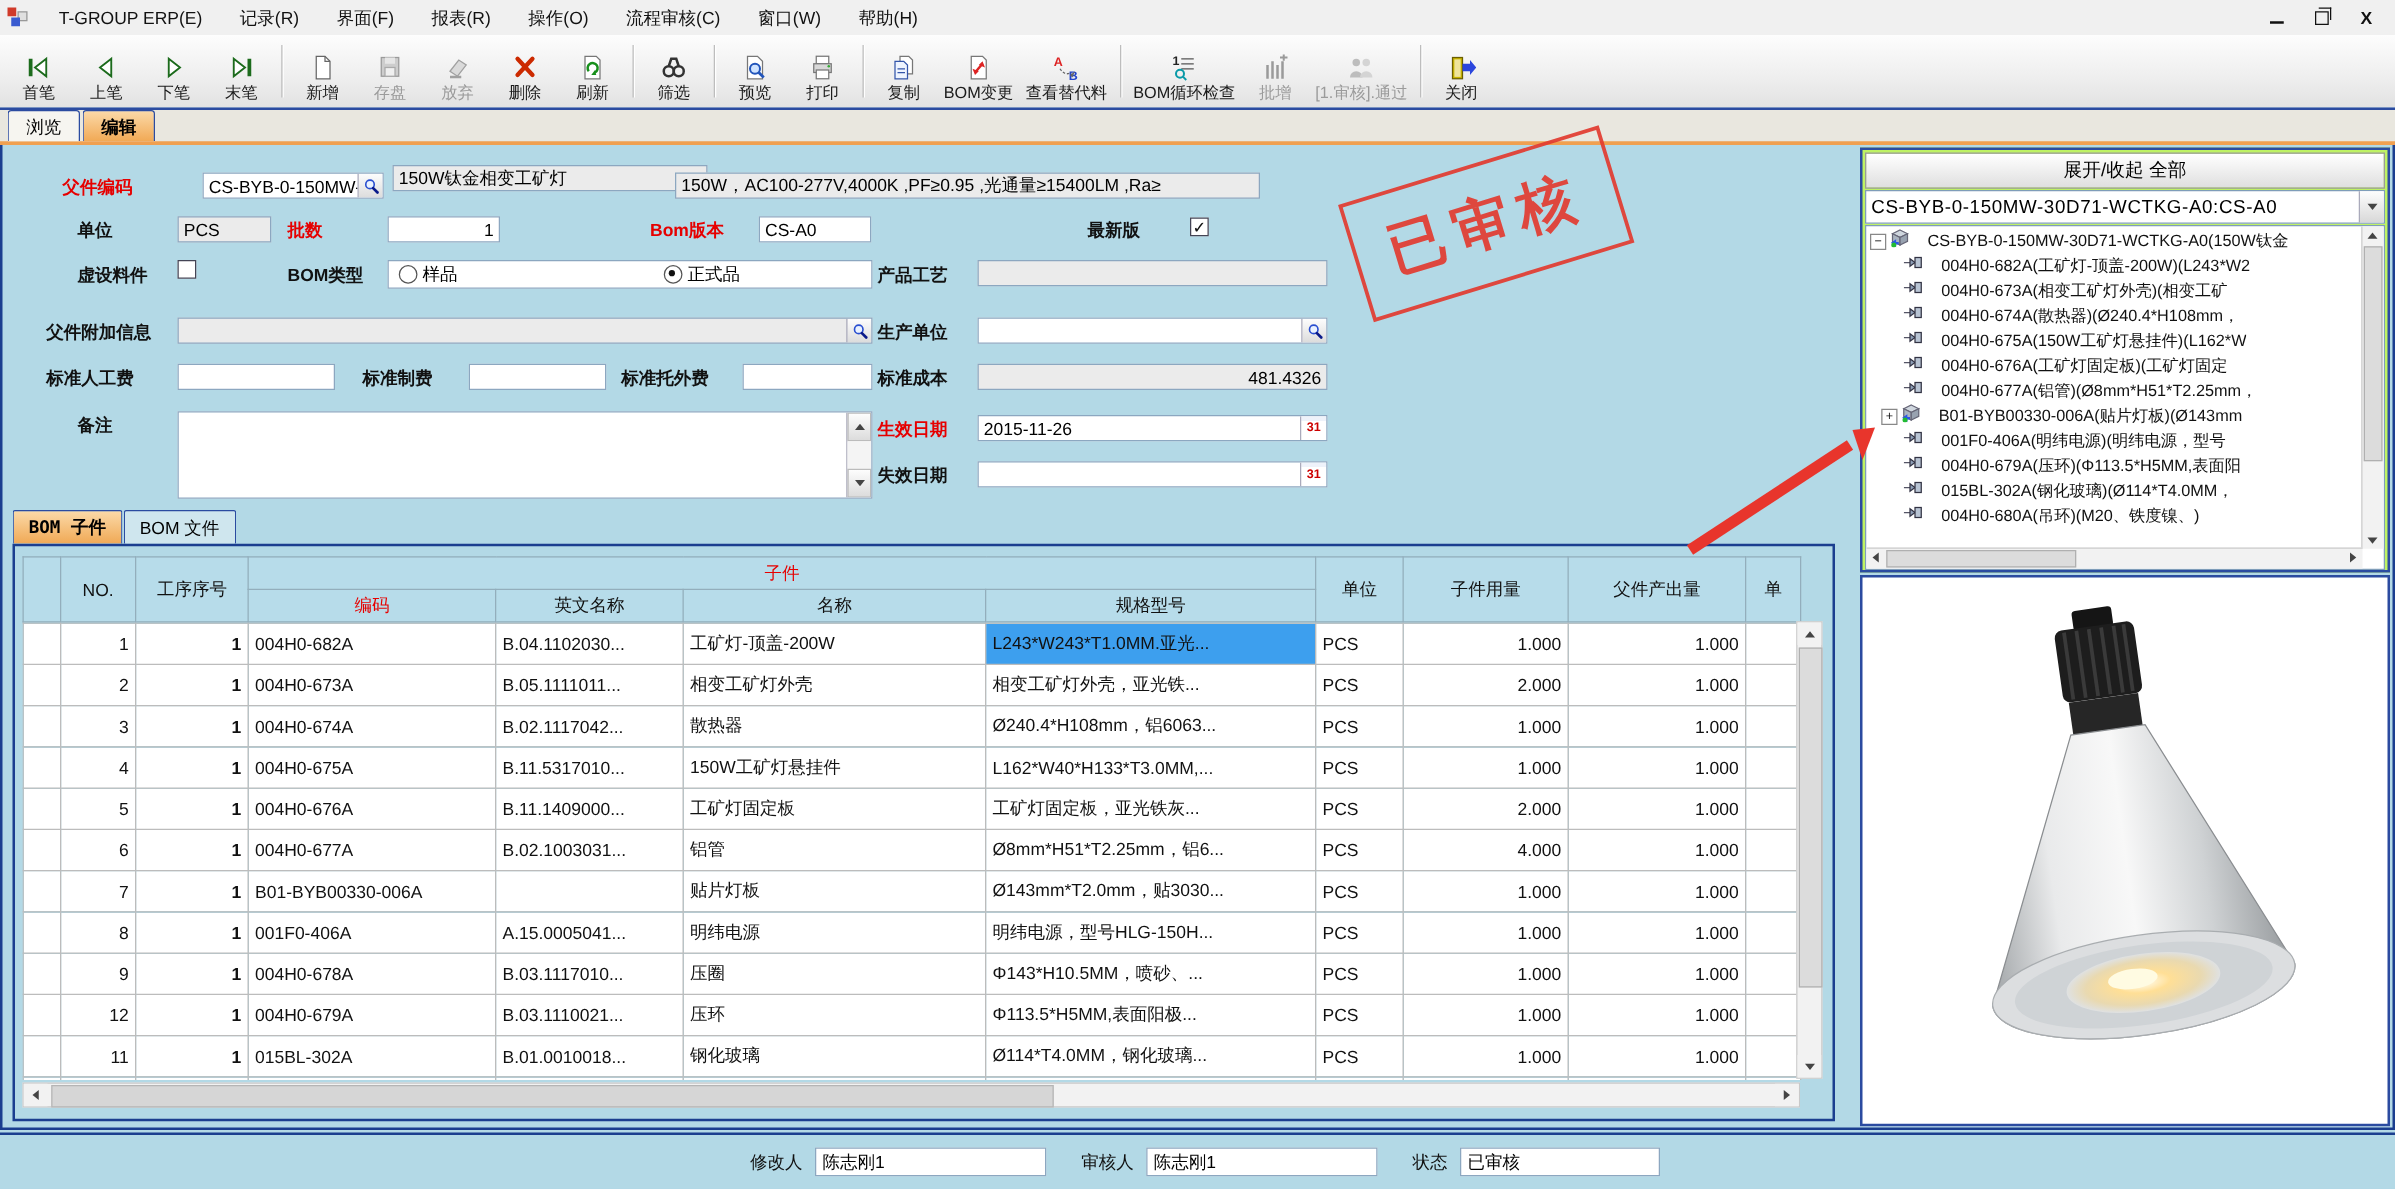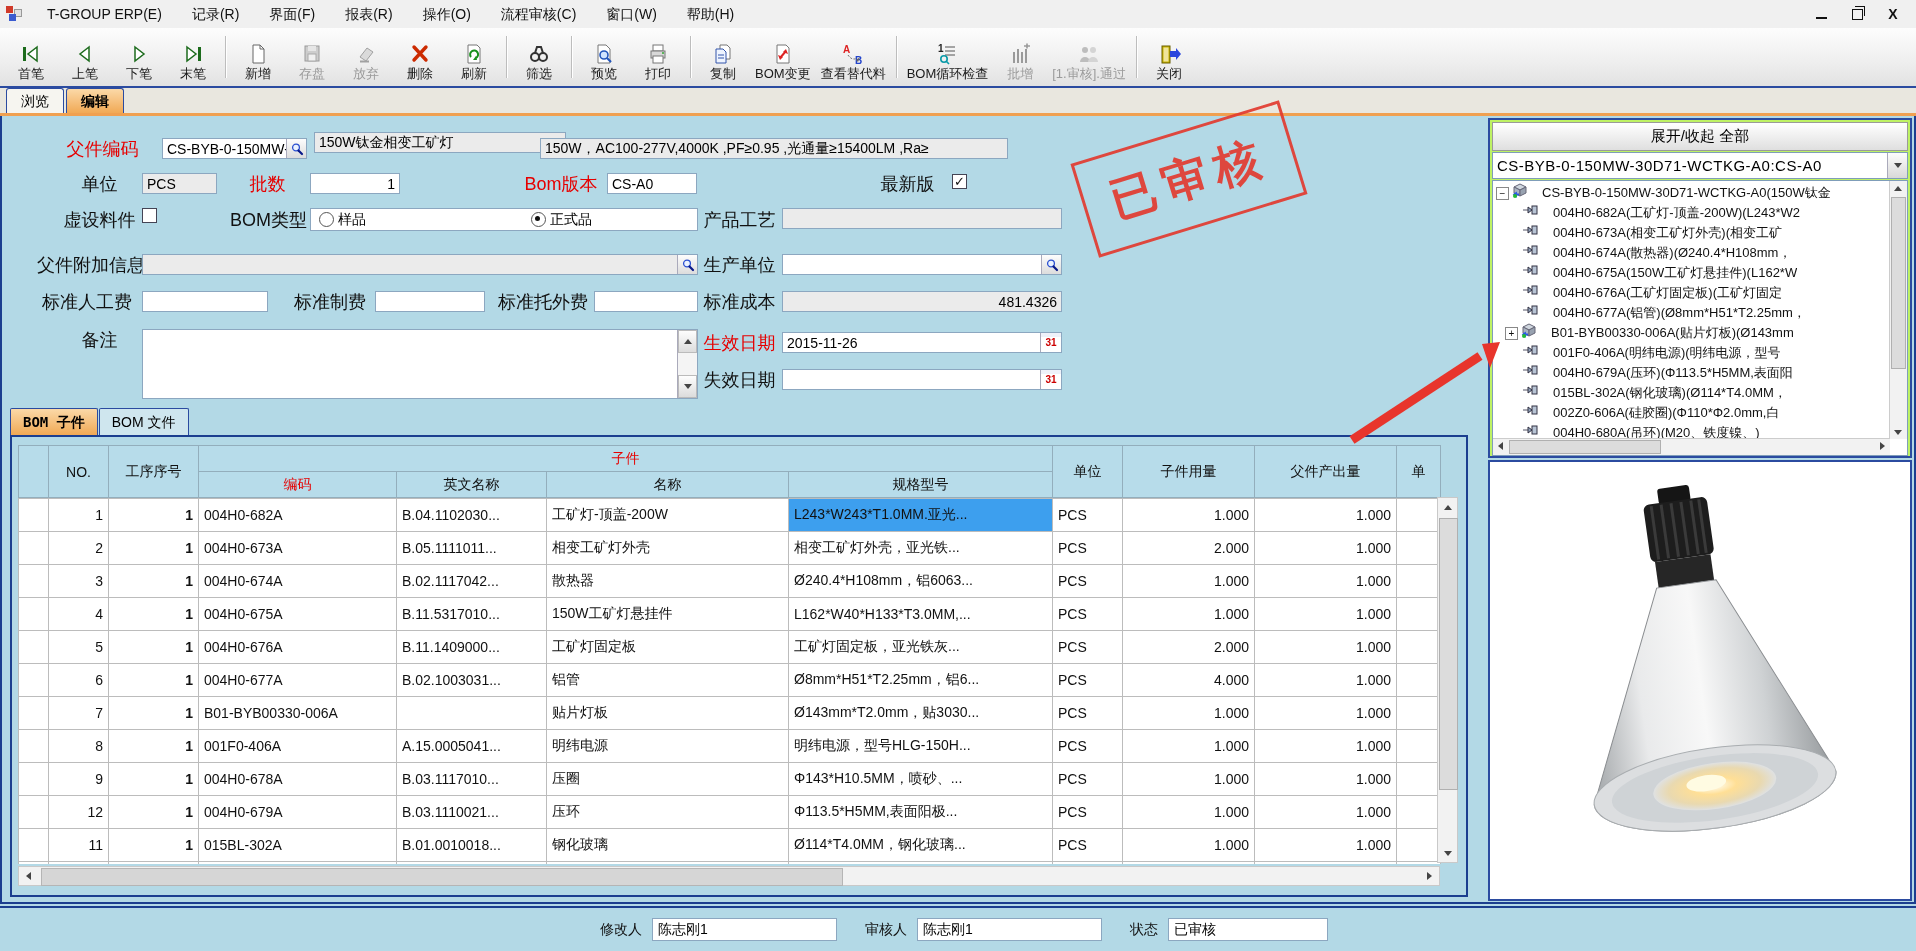--- a/index.html
+++ b/index.html
@@ -37,21 +37,21 @@
   
   .tabstrip{position:absolute;top:88px;left:0;right:0;height:25px;background:#e9e7df;
     display:flex;align-items:flex-end;padding-left:6px;border-bottom:3px solid #f0a050;}
   .tab{height:24px;line-height:24px;padding:0 14px;font-size:14px;background:#f6f5f0;
     border:1px solid #2b4ba0;border-bottom:none;margin-right:2px;border-radius:3px 3px 0 0;}
   .tab.active{background:linear-gradient(#fbd9a8,#f1a955);font-weight:bold;}
 
   
   .content{position:absolute;top:116px;left:0;right:0;height:788px;background:#b3d9e6;
     border-left:2px solid #1b3e8f;border-right:2px solid #1b3e8f;border-bottom:2px solid #1b3e8f;box-sizing:border-box;}
-  .lbl{position:absolute;height:20px;line-height:20px;font-size:18px;color:#111;text-align:center;white-space:nowrap;}
+  .lbl{position:absolute;height:20px;line-height:20px;font-size:14px;color:#111;text-align:left;white-space:nowrap;font-weight:bold;}
   .lbl.red{color:#e60000;}
   .fld{position:absolute;height:21px;background:#fff;border:1px solid #8ca7c0;box-sizing:border-box;
     display:flex;align-items:center;font-size:14px;overflow:hidden;white-space:nowrap;}
   .fld .fval{padding:0 4px;overflow:hidden;white-space:nowrap;flex:1;}
   .fld.gray{background:#ebebeb;}
   .fld .num{text-align:right;}
   .lookup-btn{width:19px;height:100%;background:linear-gradient(#fdfdfd,#dcdcdc);
     border-left:1px solid #aab;display:flex;align-items:center;justify-content:center;flex:none;}
   .cal-btn{width:20px;height:100%;background:#fff;border-left:1px solid #aab;flex:none;
     display:flex;align-items:center;justify-content:center;font-size:10px;font-weight:bold;color:#c00;
@@ -867,29 +867,20 @@
             <li class="treerow leaf">
 
               <span class="nodeicon pin"><svg width="16" height="14">
                   <line x1="0" y1="7" x2="5" y2="7" stroke="#556"></line>
                   <polygon points="5,4 9,7 5,10" fill="#8fa0b8" stroke="#334"></polygon>
                   <rect x="9" y="3" width="5" height="8" fill="#b8c4d4" stroke="#334"></rect>
                 </svg></span>
               <span class="ttext">015BL-302A(钢化玻璃)(Ø114*T4.0MM，</span>
             </li>
 
-            <li class="treerow leaf">
-
-              <span class="nodeicon pin"><svg width="16" height="14">
-                  <line x1="0" y1="7" x2="5" y2="7" stroke="#556"></line>
-                  <polygon points="5,4 9,7 5,10" fill="#8fa0b8" stroke="#334"></polygon>
-                  <rect x="9" y="3" width="5" height="8" fill="#b8c4d4" stroke="#334"></rect>
-                </svg></span>
-              <span class="ttext">002Z0-606A(硅胶圈)(Φ110*Φ2.0mm,白</span>
-            </li>
 
             <li class="treerow leaf">
 
               <span class="nodeicon pin"><svg width="16" height="14">
                   <line x1="0" y1="7" x2="5" y2="7" stroke="#556"></line>
                   <polygon points="5,4 9,7 5,10" fill="#8fa0b8" stroke="#334"></polygon>
                   <rect x="9" y="3" width="5" height="8" fill="#b8c4d4" stroke="#334"></rect>
                 </svg></span>
               <span class="ttext">004H0-680A(吊环)(M20、铁度镍、)</span>
             </li>

